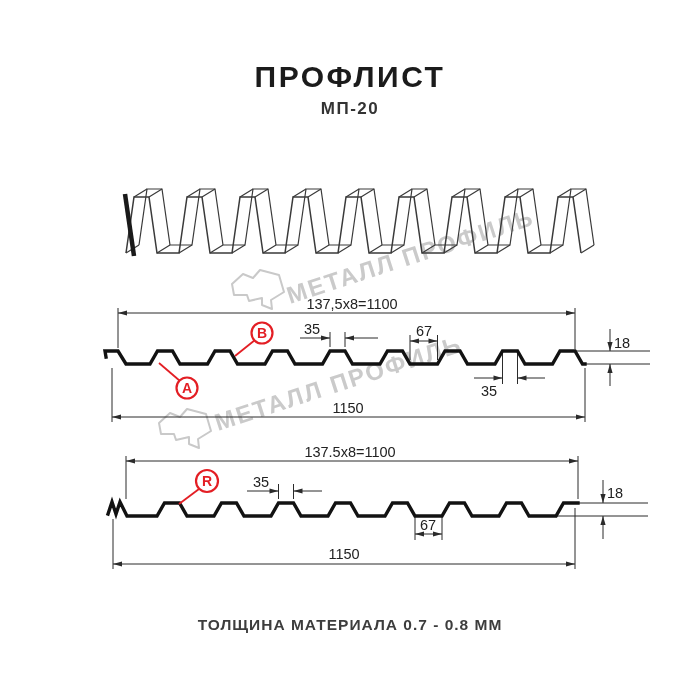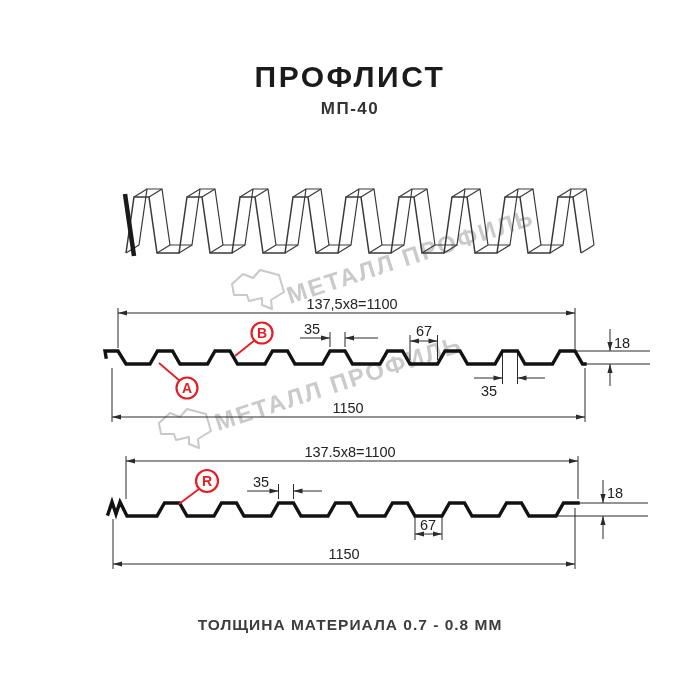--- a/index.html
+++ b/index.html
@@ -22,21 +22,21 @@
   .redline{stroke:#e31e24;stroke-width:1.8;}
   .redcircle{stroke:#e31e24;stroke-width:2.2;fill:#fff;}
   .redlbl{fill:#e31e24;font-weight:bold;font-size:14px;}
 </style>
 </head>
 <body>
 
 
 
 <div class="title">ПРОФЛИСТ</div>
-<div class="subtitle">МП-40</div>
+<div class="subtitle">МП-20</div>
 
 <svg width="700" height="700" viewBox="0 0 700 700">
 
   <g>
     <path class="wm-logo" transform="translate(228,266)" d="M4,18 L15,8 L25,12 L32,4 L51,9 L56,26 L43,34 L44,43 L34,39 L34,32 L21,35 L19,29 L6,29 Z"></path>
     <text class="wm-text" transform="translate(290,304) rotate(-18)">МЕТАЛЛ ПРОФИЛЬ</text>
   </g>
 
   <g>
     <path class="wm-logo" transform="translate(155,405)" d="M4,18 L15,8 L25,12 L32,4 L51,9 L56,26 L43,34 L44,43 L34,39 L34,32 L21,35 L19,29 L6,29 Z"></path>

